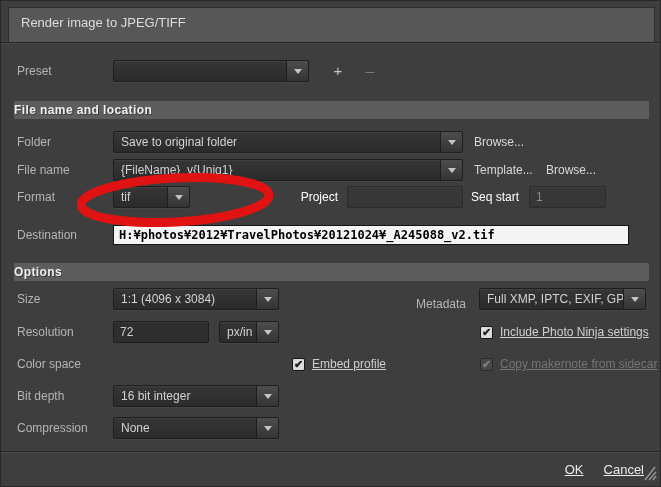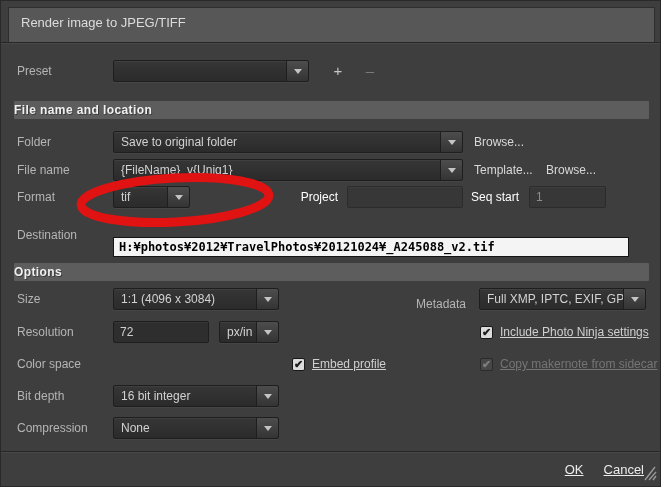--- a/index.html
+++ b/index.html
@@ -103,21 +103,21 @@
     <span class="dd-btn">
         <i class="tri"></i>
       </span>
   </div>
   <div class="lbl dim" style="left:280px;top:185px;width:57px;text-align:right">Project</div>
   <input class="inp dim" style="left: 346px; top: 185px; width: 116px;" disabled="" value="">
   <div class="lbl dim" style="left:470px;top:185px;width:53px;text-align:left">Seq start</div>
   <input class="inp dim" style="left: 528px; top: 185px; width: 77px;" disabled="" value="1">
 
   <div class="lbl" style="left:16px;top:223px">Destination</div>
-  <div class="dest" style="left:112px;top:236px;width:516px;height:20px">H:¥photos¥2012¥TravelPhotos¥20121024¥_A245088_v2.tif</div>
+  <div class="dest" style="left:112px;top:224px;width:516px;height:20px">H:¥photos¥2012¥TravelPhotos¥20121024¥_A245088_v2.tif</div>
 
   <div class="sect" style="top:262px">Options</div>
 
   <div class="lbl" style="left:16px;top:287px">Size</div>
   <div class="dd" style="left:112px;top:287px;width:166px">
     <span class="dd-text">1:1  (4096 x 3084)</span>
     <span class="dd-btn">
         <i class="tri"></i>
       </span>
   </div>

